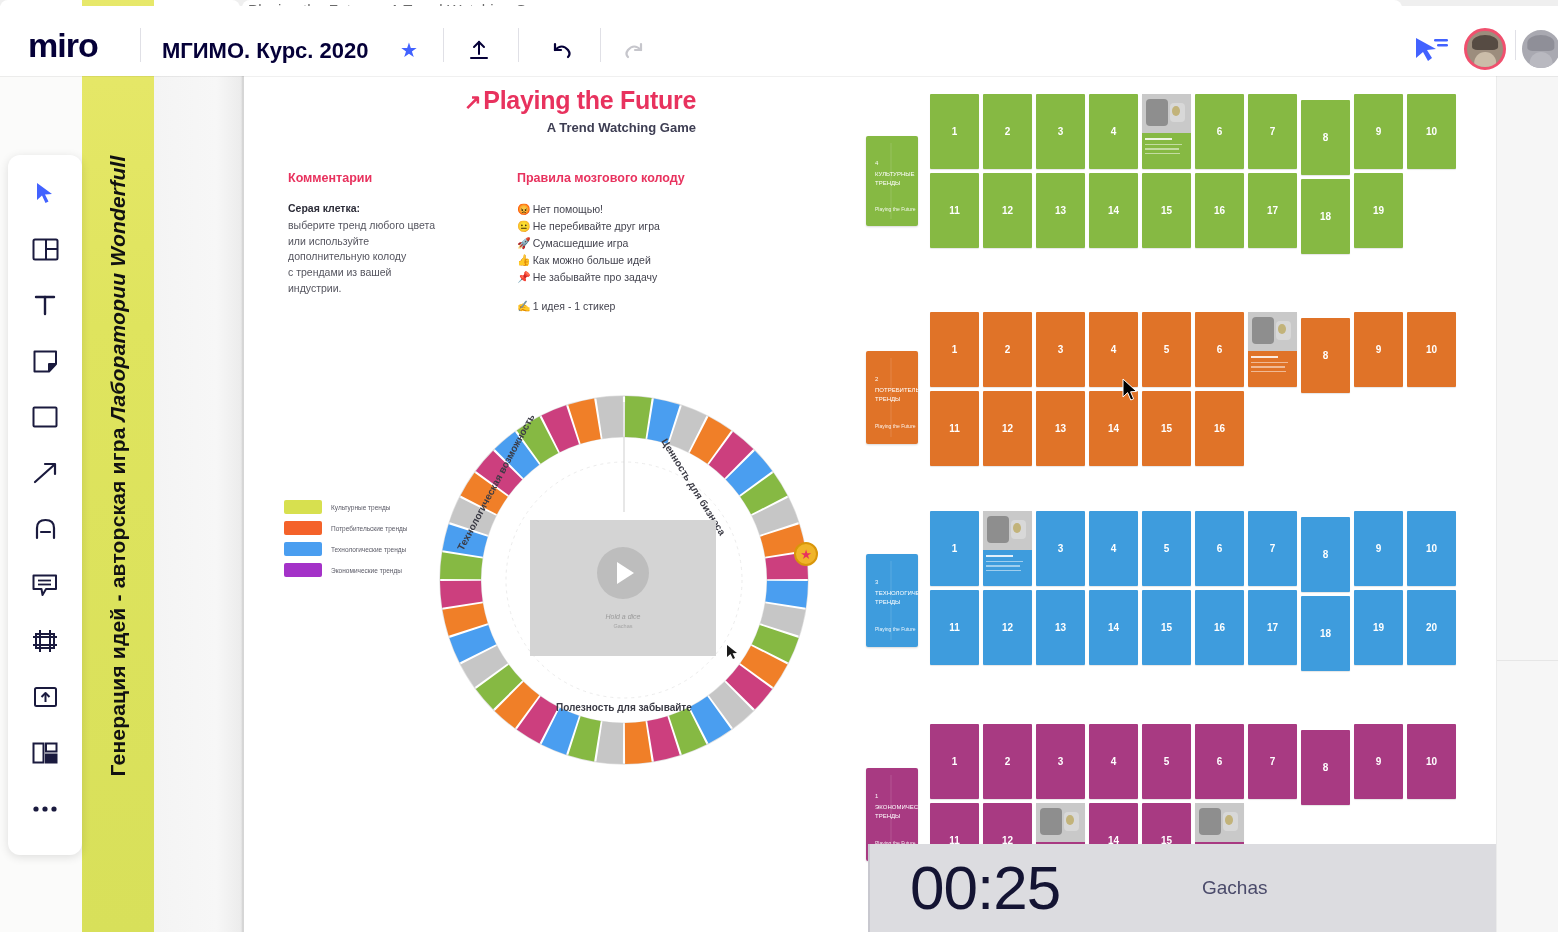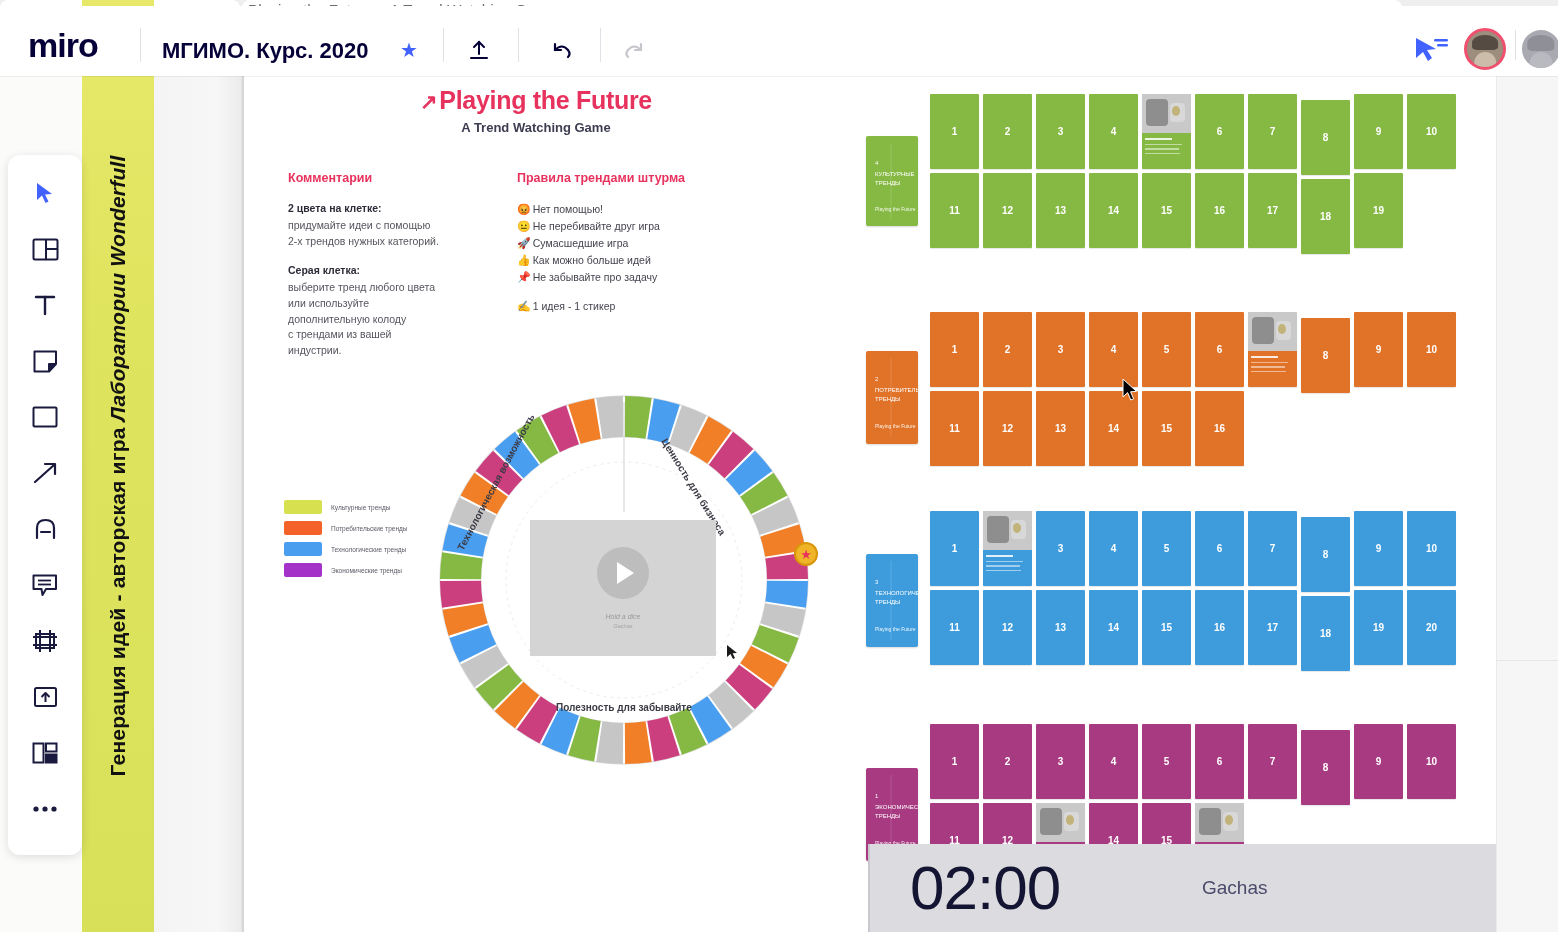--- a/index.html
+++ b/index.html
@@ -108,21 +108,21 @@
     position:absolute; left:154px; top:76px; width:1404px; height:856px;
     background:#ffffff; overflow:hidden;
   }
   .gray-gutter {
     position:absolute; left:0; top:0; width:89px; height:856px;
     background: linear-gradient(90deg,#f4f4f4 0%, #f7f7f7 70%, #ececec 97%, #d9d9d9 100%);
   }
   .gutter-line { position:absolute; left:88px; top:0; width:2px; height:856px; background:#d6d6d6; }
 
   
-  .pf-title-wrap { position:absolute; left:222px; top:10px; width:320px; text-align:center; }
+  .pf-title-wrap { position:absolute; left:222px; top:10px; width:320px; text-align:right; }
   .pf-title { font-size:25px; font-weight:700; color:#e8325e; letter-spacing:-.3px; }
   .pf-title .arrow { color:#e8325e; font-size:21px; margin-right:2px; }
   .pf-sub { margin-top:5px; font-size:13px; font-weight:600; color:#3d3d52; }
 
   .col-comments { position:absolute; left:134px; top:95px; width:190px; }
   .col-rules    { position:absolute; left:363px; top:95px; width:230px; }
   .col-head {
     font-size:12.5px; font-weight:700; color:#e8325e; margin-bottom:16px;
   }
   .col-rules .col-head { text-align:left; }
@@ -381,36 +381,31 @@
     <div class="pf-title-wrap">
       <div class="pf-title">
         <span class="arrow">↗</span><span>Playing the Future</span>
       </div>
       <div class="pf-sub">A Trend Watching Game</div>
     </div>
 
     <div class="col-comments">
       <div class="col-head">Комментарии</div>
       <div class="blk">
-        <b>2 цвета на клетке:</b>
-        <div>придумайте идеи с помощью</div>
-        <div>2-х трендов нужных категорий.</div>
-      </div>
-      <div class="blk">
         <b>Серая клетка:</b>
         <div>выберите тренд любого цвета</div>
         <div>или используйте</div>
         <div>дополнительную колоду</div>
         <div>с трендами из вашей</div>
         <div>индустрии.</div>
       </div>
     </div>
 
     <div class="col-rules">
-      <div class="col-head">Правила трендами штурма</div>
+      <div class="col-head">Правила мозгового колоду</div>
       <div class="rule-line">
         <span class="emo">😡</span><span>Нет помощью!</span>
       </div>
       <div class="rule-line">
         <span class="emo">😐</span><span>Не перебивайте друг игра</span>
       </div>
       <div class="rule-line">
         <span class="emo">🚀</span><span>Сумасшедшие игра</span>
       </div>
       <div class="rule-line">
@@ -825,21 +820,21 @@
                 <div class="l2"></div>
                 <div class="l3"></div>
                 <div class="l4"></div>
               </div>
             </div>
           </div>
         </div>
       </div>
 
     <div class="timer-bar">
-      <div class="timer-val">02:00</div>
+      <div class="timer-val">00:25</div>
       <div class="timer-close">Gachas</div>
     </div>
   </div>
 
   <div class="right-panel">
     <div class="seam"></div>
   </div>
 
   <div class="mouse-cursor">
     <svg width="18" height="24" viewBox="0 0 18 24">

